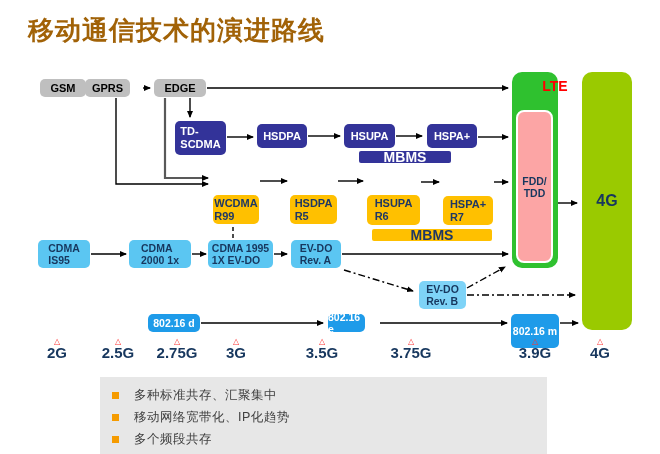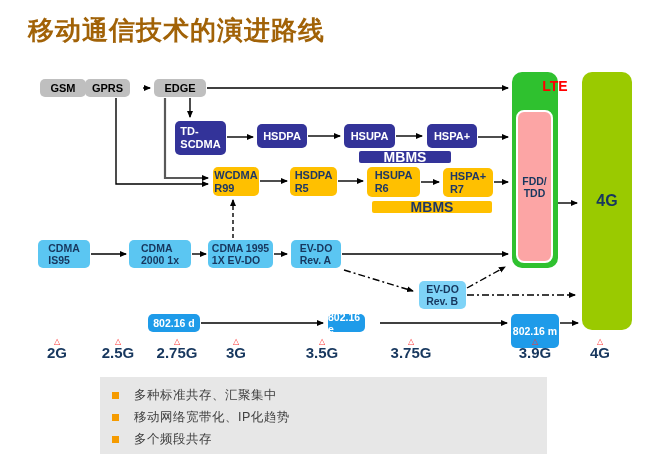--- a/index.html
+++ b/index.html
@@ -12,21 +12,21 @@
     color:#a16207;letter-spacing:1px;white-space:nowrap;
   }
   svg.wires{position:absolute;left:0;top:0;pointer-events:none;}
   .node{
     position:absolute;display:flex;align-items:center;justify-content:center;
     text-align:left;font-weight:bold;border-radius:5px;white-space:pre-line;
     line-height:1.15;
   }
   .gray{background:#BFBFBF;color:#000;font-size:11px;}
   .navy{background:#333399;color:#fff;font-size:11px;}
-  .yellow{background:#FFC000;color:#1F3864;font-size:11px;}
+  .yellow{background:#FFC000;color:#1F3864;font-size:11px;margin-top:28px;}
   .sky{background:#5BC6F2;color:#17375E;font-size:10.5px;}
   .skyb{background:#7ED3F7;color:#17375E;font-size:10.5px;}
   .bluew{background:#1E9BE9;color:#fff;font-size:10.5px;}
   .bar{border-radius:2px;font-size:14px;height:12px;}
   #lte-box{
     position:absolute;left:512px;top:72px;width:46px;height:196px;
     background:#2FC12F;border-radius:10px;
   }
   #lte-label{
     position:absolute;left:532px;top:78px;width:46px;text-align:center;

